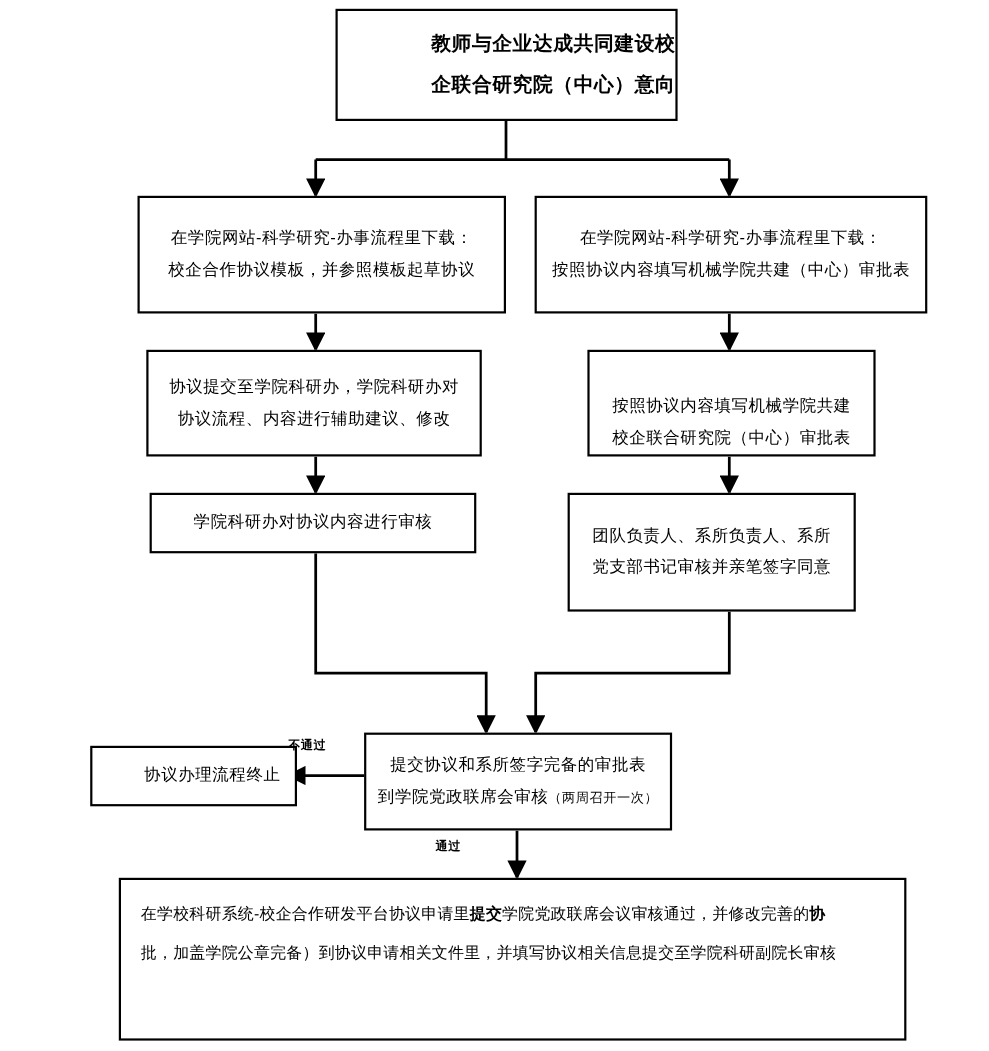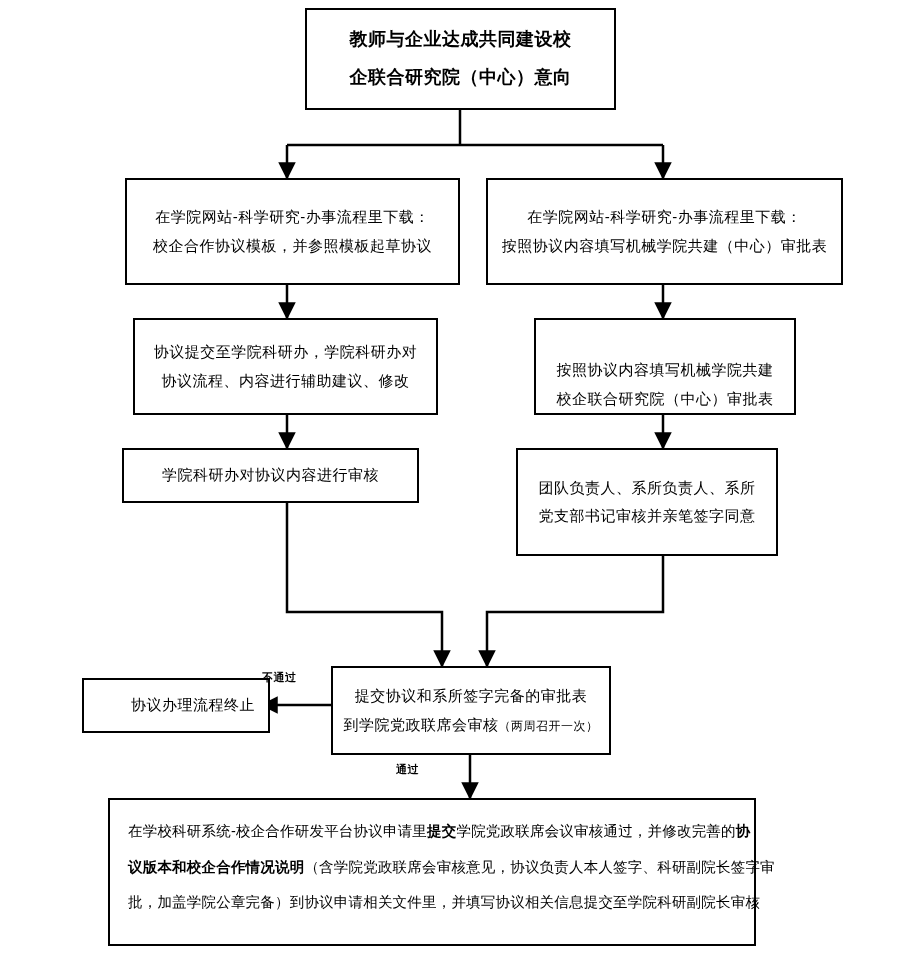--- a/index.html
+++ b/index.html
@@ -31,20 +31,21 @@
     font-size: 15px;
     line-height: 1.9;
     letter-spacing: 0.5px;
   }
   .node .line {
     white-space: nowrap;
   }
   .node.bold {
     font-weight: bold;
     font-size: 18px;
+    align-items: flex-end;
   }
   .node.bold .line { line-height: 2.1; }
 
   .node.para {
     display: block;
     text-align: left;
     padding: 14px 18px;
     line-height: 2.45;
     font-size: 14.5px;
     letter-spacing: 0.2px;
@@ -121,21 +122,21 @@
   <div class="node" style="left:133px; top:318px; width:305px; height:97px;">
     <div class="line">协议提交至学院科研办，学院科研办对</div>
     <div class="line">协议流程、内容进行辅助建议、修改</div>
   </div>
 
   <div class="node" style="left:534px; top:318px; width:262px; height:97px;justify-content:flex-end;">
     <div class="line">按照协议内容填写机械学院共建</div>
     <div class="line">校企联合研究院（中心）审批表</div>
   </div>
 
-  <div class="node" style="left:122px; top:448px; width:297px; height:55px;">
+  <div class="node" style="left:136px; top:448px; width:297px; height:55px;">
     <div class="line">学院科研办对协议内容进行审核</div>
   </div>
 
   <div class="node" style="left:516px; top:448px; width:262px; height:108px;">
     <div class="line">团队负责人、系所负责人、系所</div>
     <div class="line">党支部书记审核并亲笔签字同意</div>
   </div>
 
   <div class="node" style="left:82px; top:678px; width:188px; height:55px;padding-left:34px;">
     <div class="line">协议办理流程终止</div>
@@ -145,23 +146,20 @@
     <div class="line">提交协议和系所签字完备的审批表</div>
     <div class="line">
       <span>到学院党政联席会审核</span><span class="small">（两周召开一次）</span>
     </div>
   </div>
 
   <div class="elabel" style="left:262px; top:670px;">不通过</div>
 
   <div class="elabel" style="left:396px; top:762px;">通过</div>
 
-  <div class="node para" style="left:108px; top:798px; width:648px; height:148px;">
+  <div class="node para" style="left:108px; top:798px; width:716px; height:148px;">
     <div class="line">
       <span>在学校科研系统-校企合作研发平台协议申请里</span><b>提交</b><span>学院党政联席会议审核通过，并修改完善的</span><b>协</b>
-    </div>
-    <div class="line">
-      <b>议版本和校企合作</b><b>情况说明</b><span>（含学院党政联席会审核意见，协议负责人本人签字、科研副院长签字审</span>
     </div>
     <div class="line">批，加盖学院公章完备）到协议申请相关文件里，并填写协议相关信息提交至学院科研副院长审核</div>
   </div>
 
 </div>
 
 </body></html>

